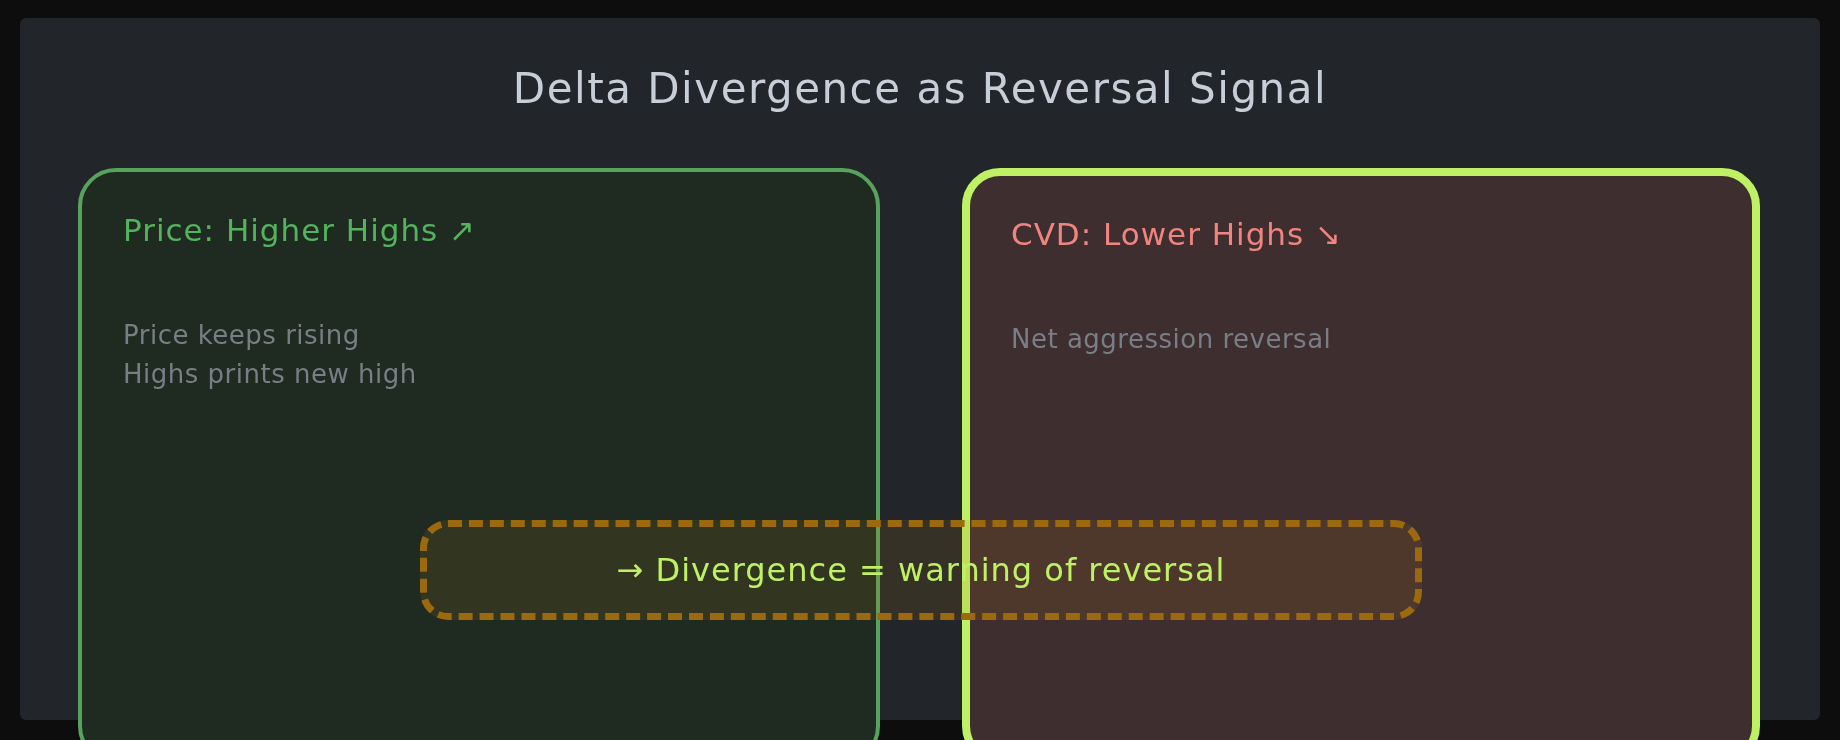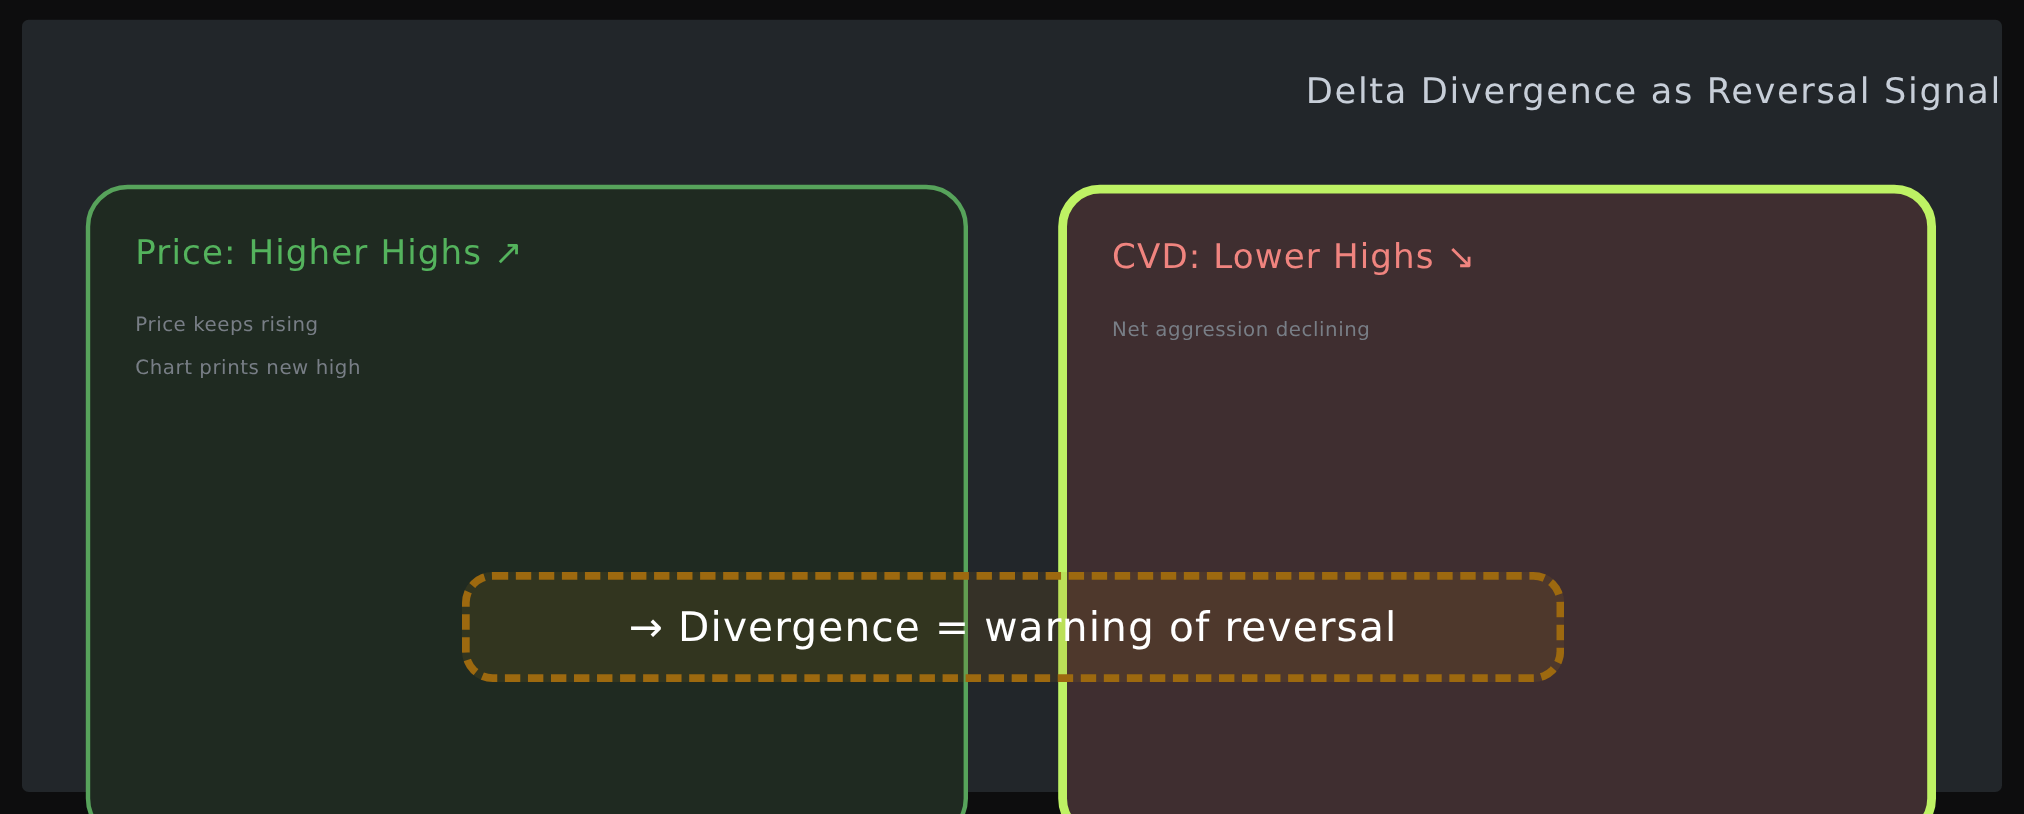--- a/index.html
+++ b/index.html
@@ -13,23 +13,23 @@
     position: absolute;
     left: 20px; top: 18px;
     width: 1800px; height: 702px;
     background: #22262a;
     border-radius: 6px;
   }
   .title {
     position: absolute;
     left: 0; top: 46px;
     width: 100%;
-    text-align: right;
+    text-align: center;
     color: #c7ced8;
-    font-size: 32px;
+    font-size: 42px;
     letter-spacing: 1.5px;
     font-weight: 500;
   }
   .card {
     position: absolute;
     top: 150px;
     height: 596px;
     border-radius: 38px;
     padding: 40px 41px;
     z-index: 1;
@@ -47,63 +47,63 @@
     background: #3f2e30;
   }
   .card-header {
     font-size: 31px;
     letter-spacing: 1px;
     font-weight: 500;
   }
   .card.green .card-header { color: #54b35d; }
   .card.red   .card-header { color: #f0847f; }
   .card-body {
-    margin-top: 28px;
-    font-size: 18px;
+    margin-top: 68px;
+    font-size: 26px;
     line-height: 39px;
     letter-spacing: 0.5px;
     color: #787e86;
   }
   .divergence-note {
     position: absolute;
     left: 400px; top: 502px;
     width: 1002px; height: 100px;
     border: 7px dashed #9d690f;
     border-radius: 28px;
     background: rgba(171, 117, 21, 0.14);
     z-index: 2;
     display: flex;
     align-items: center;
     justify-content: center;
   }
   .divergence-text {
-    color: #ffffff;
-    font-size: 37px;
+    color: #bef264;
+    font-size: 32px;
     letter-spacing: 1px;
   }
 </style>
 </head>
 <body>
 
 <div class="panel">
 
   <div class="title">Delta Divergence as Reversal Signal</div>
 
   <div class="card green">
     <div class="card-header">Price: Higher Highs ↗</div>
     <div class="card-body">
       <div>Price keeps rising</div>
-      <div>Chart prints new high</div>
+      <div>Highs prints new high</div>
     </div>
   </div>
 
   <div class="card red">
     <div class="card-header">CVD: Lower Highs ↘</div>
     <div class="card-body">
-      <div>Net aggression declining</div>
+      <div>Net aggression reversal</div>
     </div>
   </div>
 
   <div class="divergence-note">
     <div class="divergence-text">→ Divergence = warning of reversal</div>
   </div>
 
 </div>
 
 </body></html>

